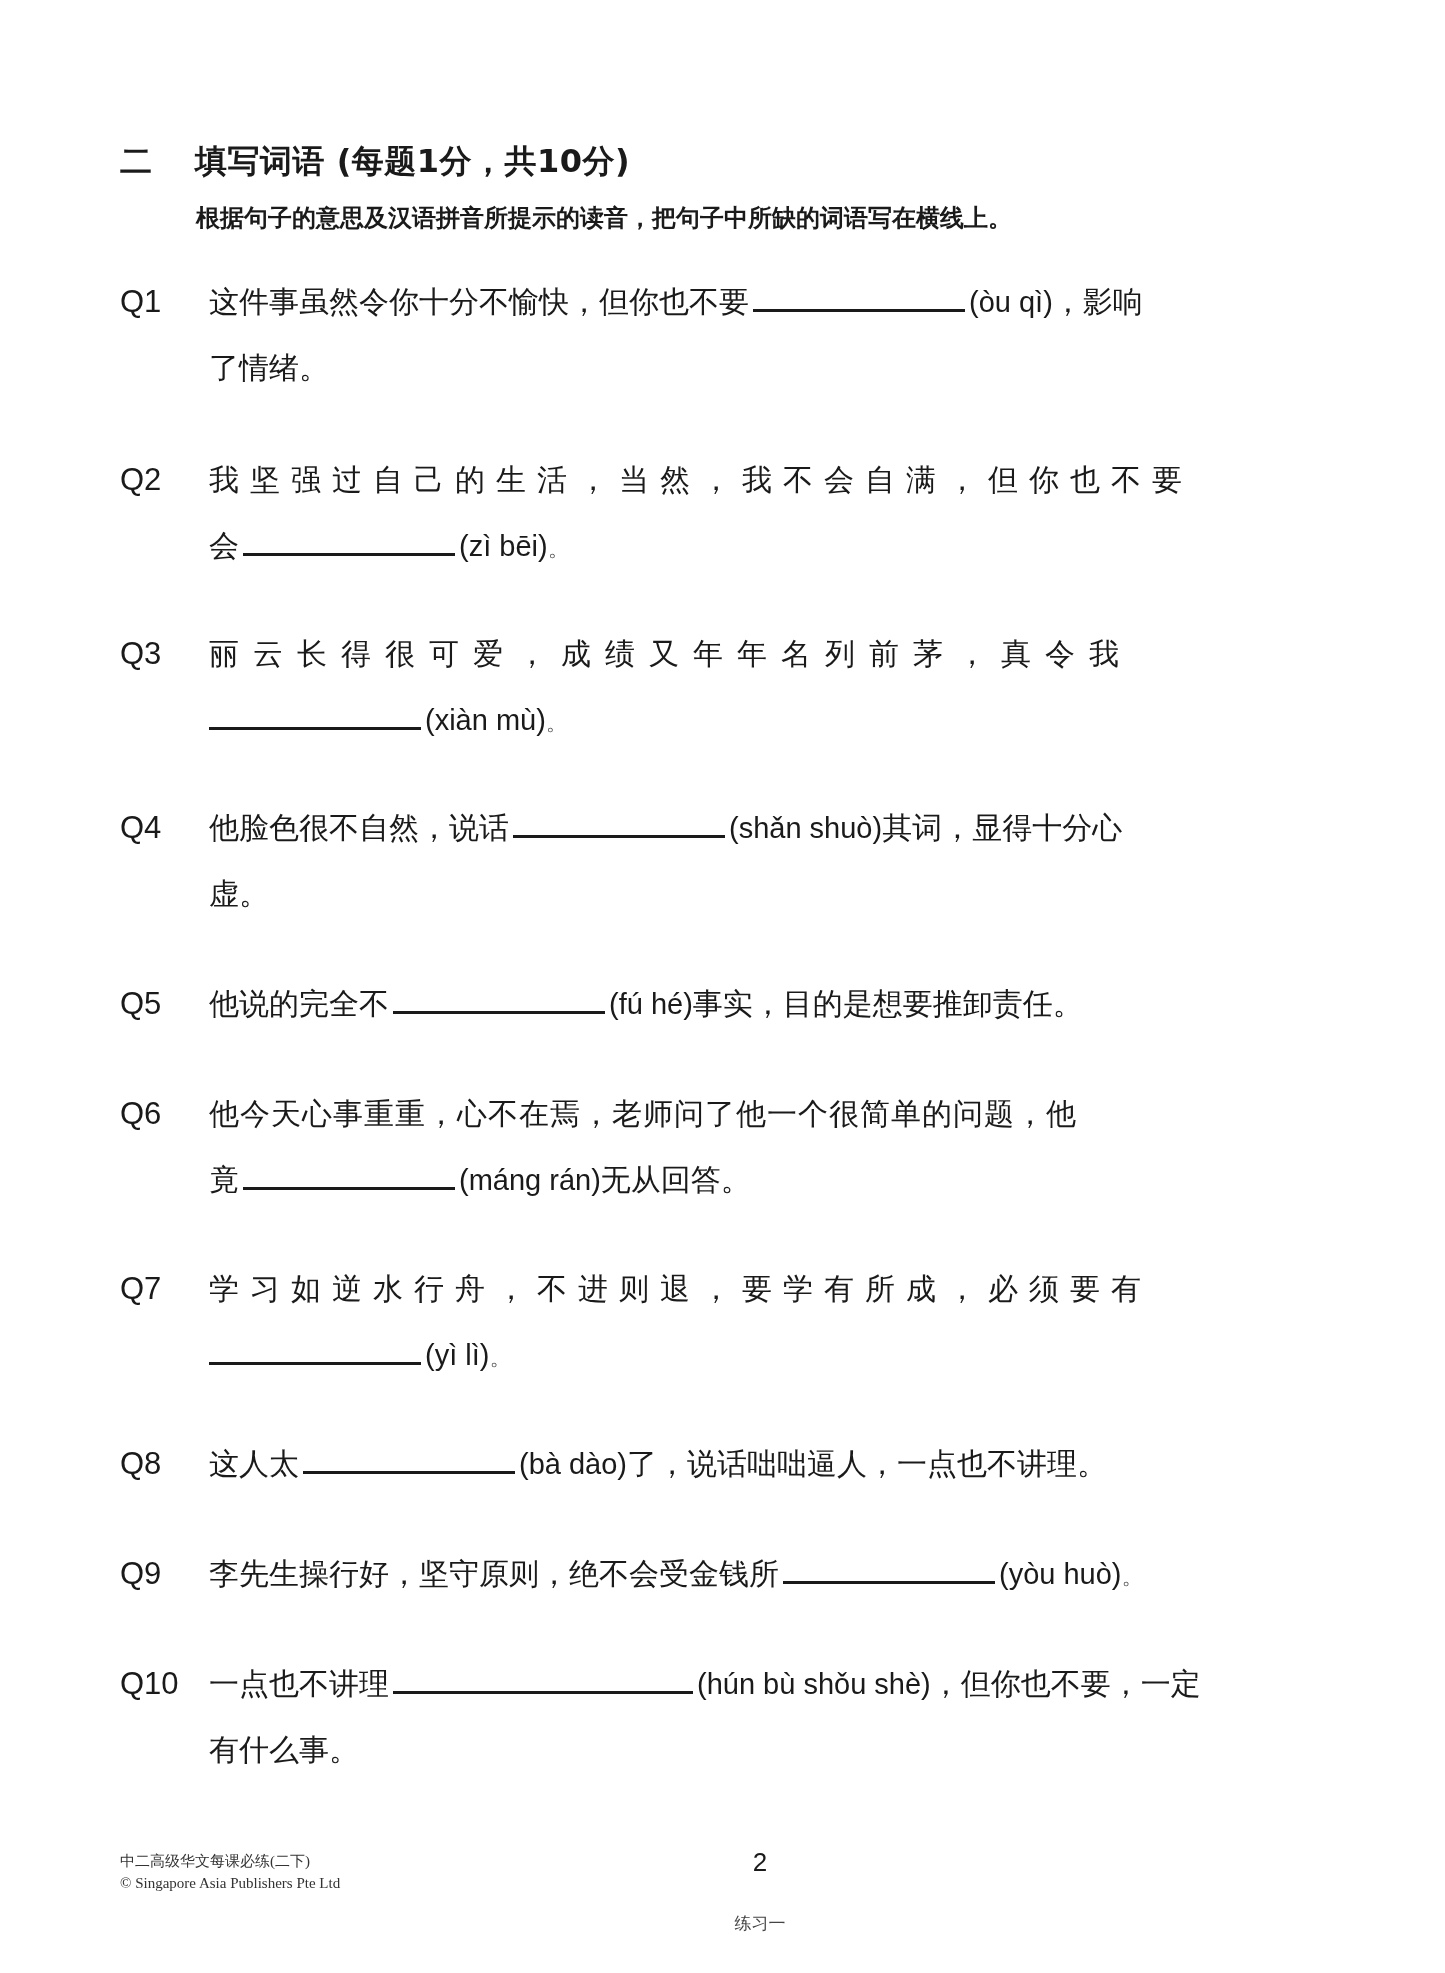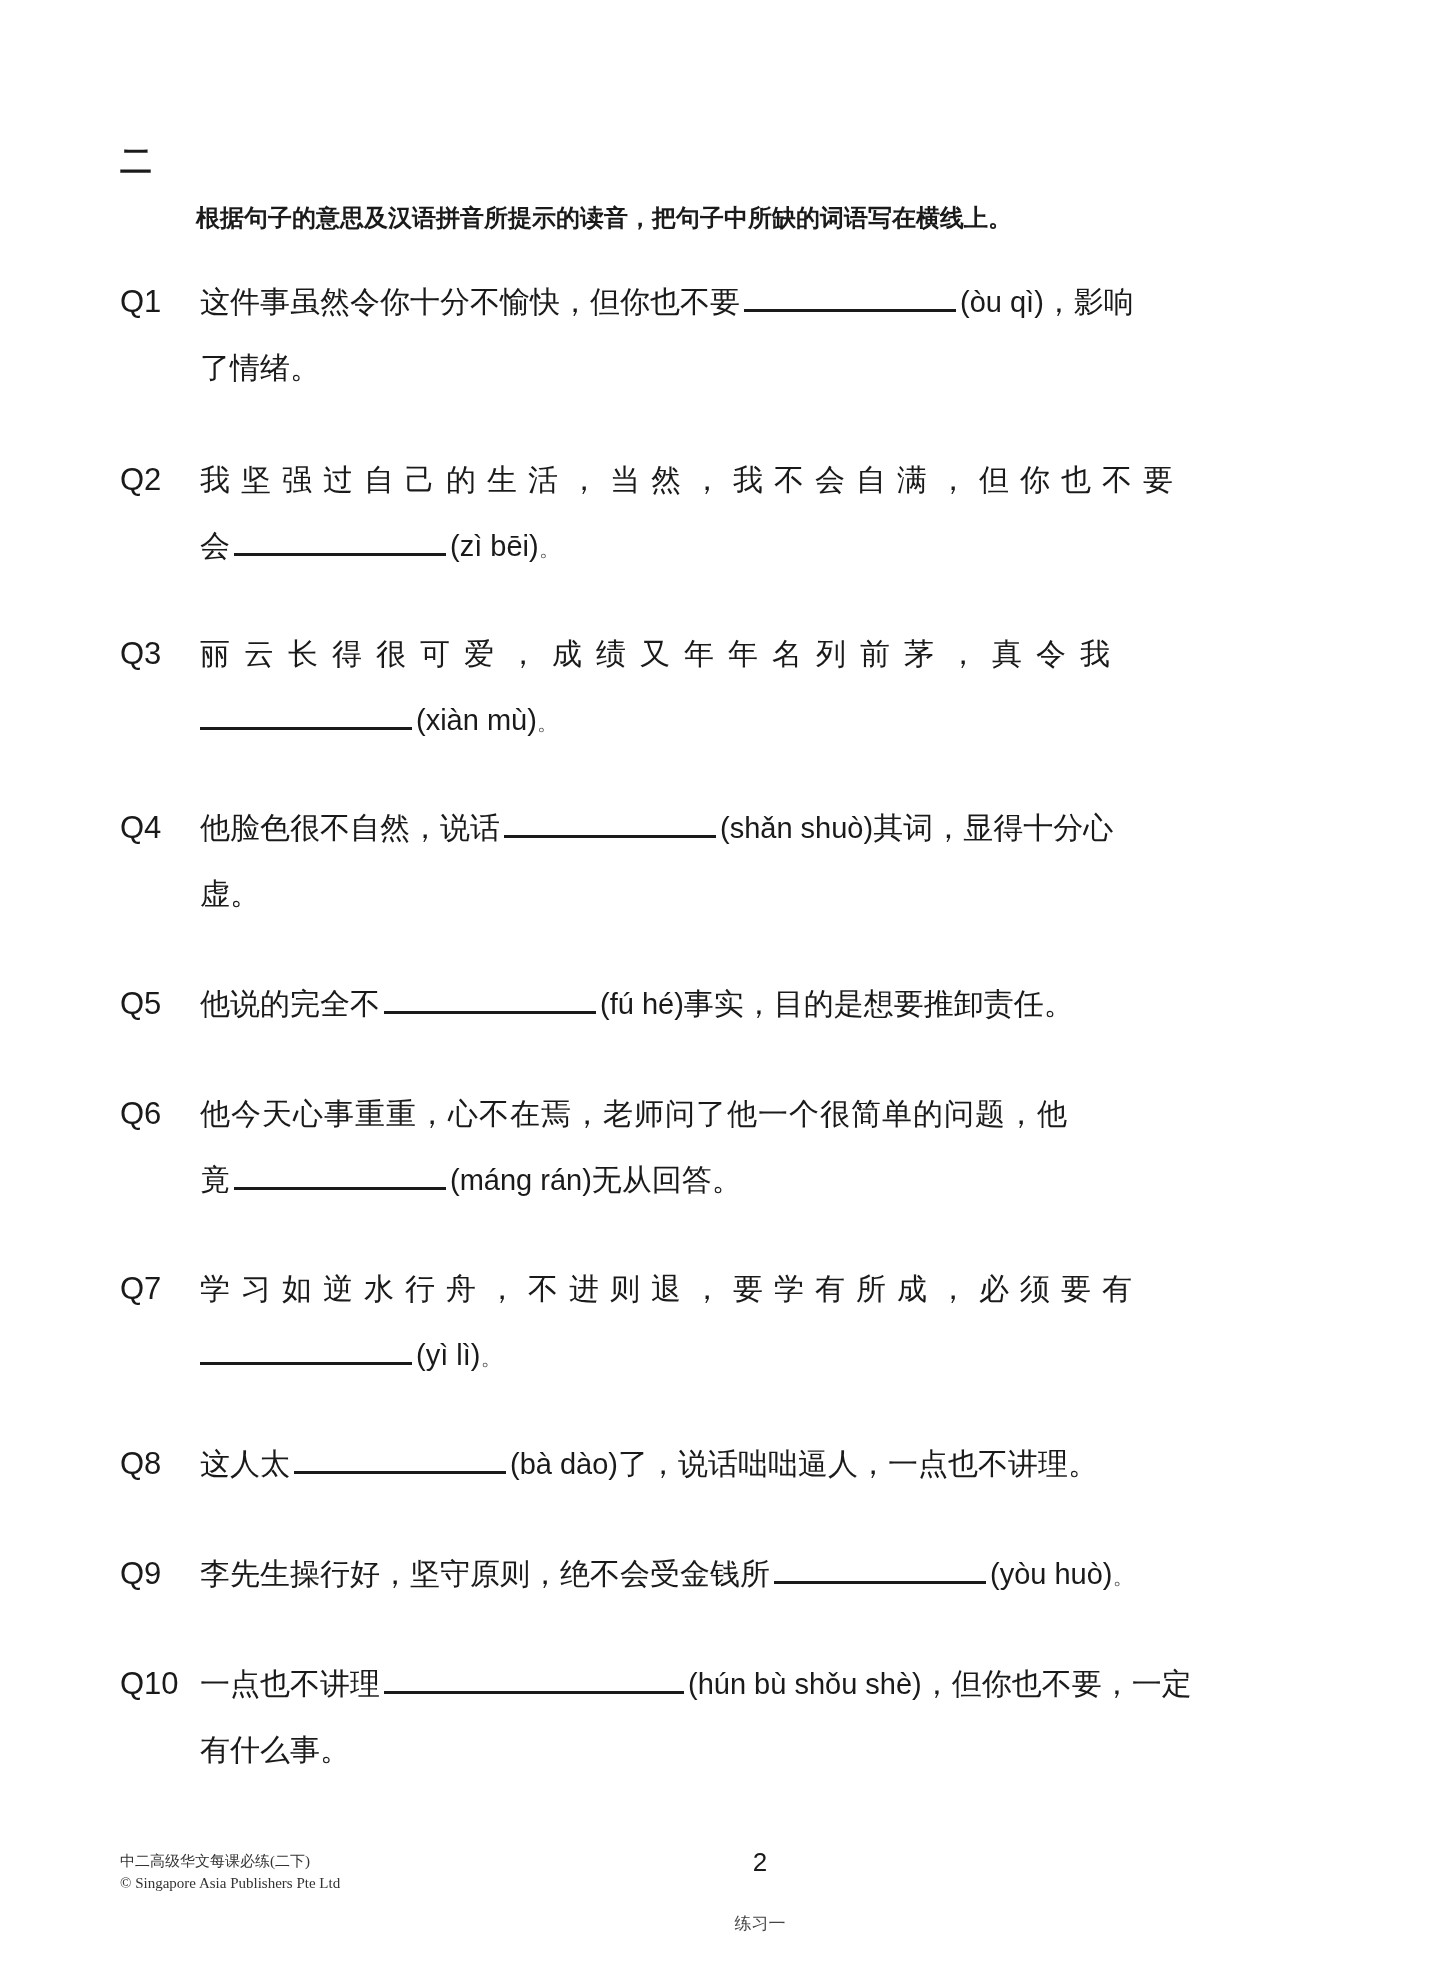--- a/index.html
+++ b/index.html
@@ -22,21 +22,21 @@
   }
   .question {
     position: absolute; left: 120px; width: 1210px;
     font-size: 30px; line-height: 64px;
   }
   .qnum {
     position: absolute; left: 0; top: 0;
     font-family: "Liberation Sans", "DejaVu Sans", sans-serif;
     font-size: 31px;
   }
-  .qline { position: absolute; left: 80px; white-space: nowrap; }
+  .qline { position: absolute; left: 89px; white-space: nowrap; }
   .qline.l1 { top: 0; }
   .qline.l2 { top: 66px; }
   .blank {
     display: inline-block; width: 212px; height: 30px;
     border-bottom: 3px solid #1a1a1a; vertical-align: baseline;
     margin: 0 4px;
   }
   .blank.wide { width: 300px; }
   .pinyin {
     font-family: "Liberation Sans", "DejaVu Sans", sans-serif;
@@ -55,20 +55,21 @@
     font-family: "Liberation Sans", "DejaVu Sans", sans-serif;
     font-size: 26px; line-height: 28px; display: block;
   }
   .page-sub { font-size: 17px; color: #444; display: block; margin-top: 36px; }
 </style>
 </head>
 <body>
 
 <div class="section-head">
   <span class="section-num">二</span>
+  <span>填写词语 (每题1分，共10分)</span>
 </div>
 <div class="instruction">根据句子的意思及汉语拼音所提示的读音，把句子中所缺的词语写在横线上。</div>
 
 <div class="question" style="top:270px;">
   <span class="qnum">Q1</span>
   <div class="qline l1">
     <span>这件事虽然令你十分不愉快，但你也不要</span><span class="blank"></span><span class="pinyin">(òu qì)</span><span>，影响</span>
   </div>
   <div class="qline l2">
     <span>了情绪。</span>

